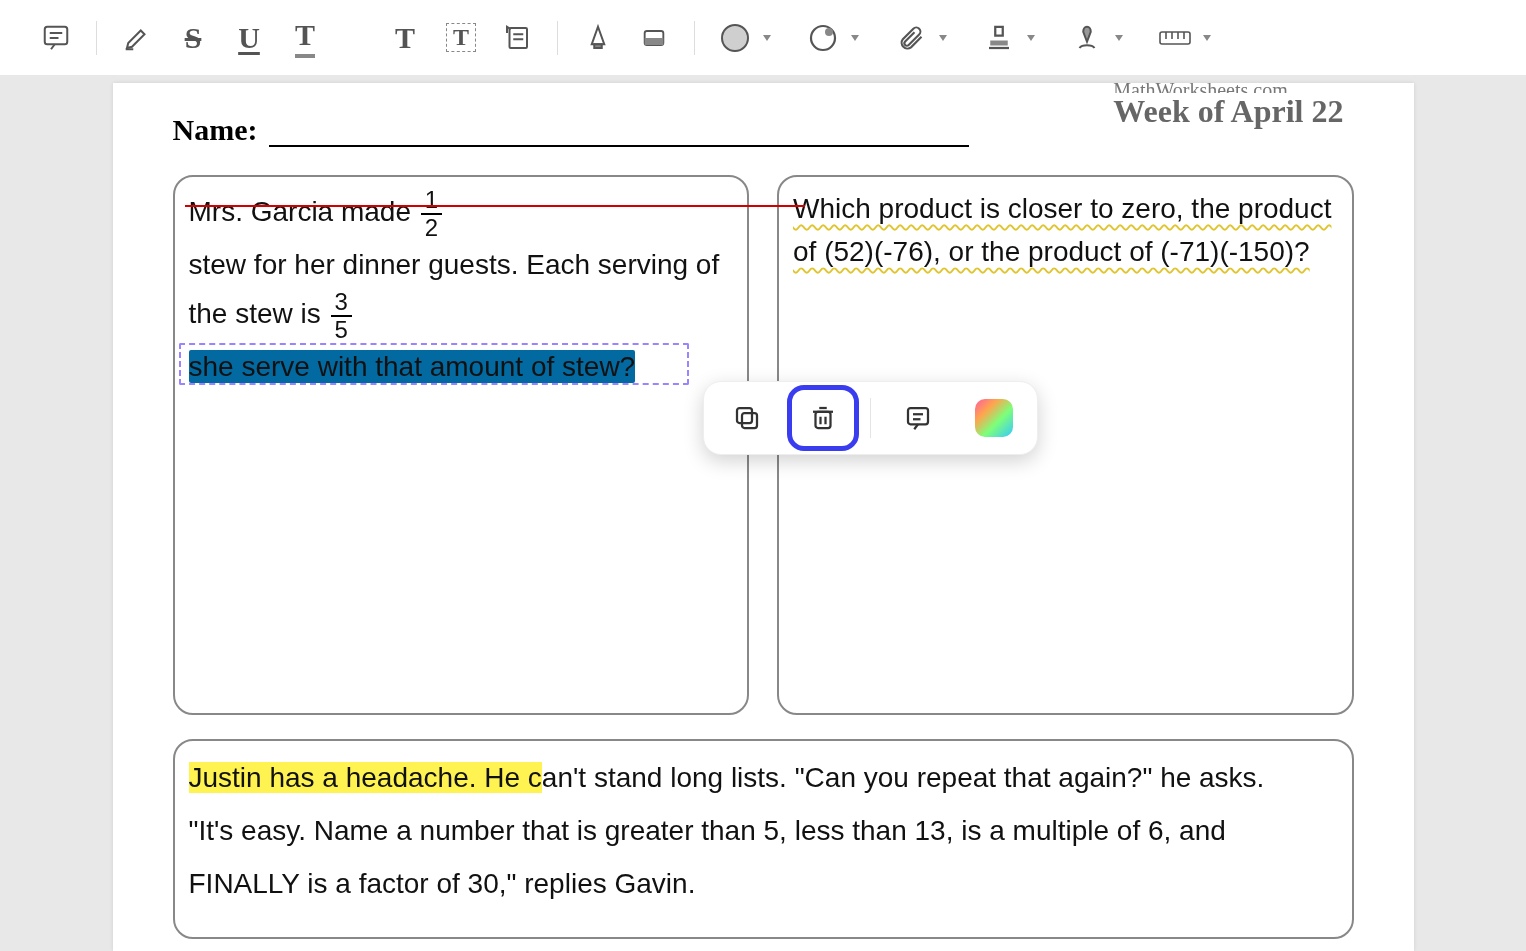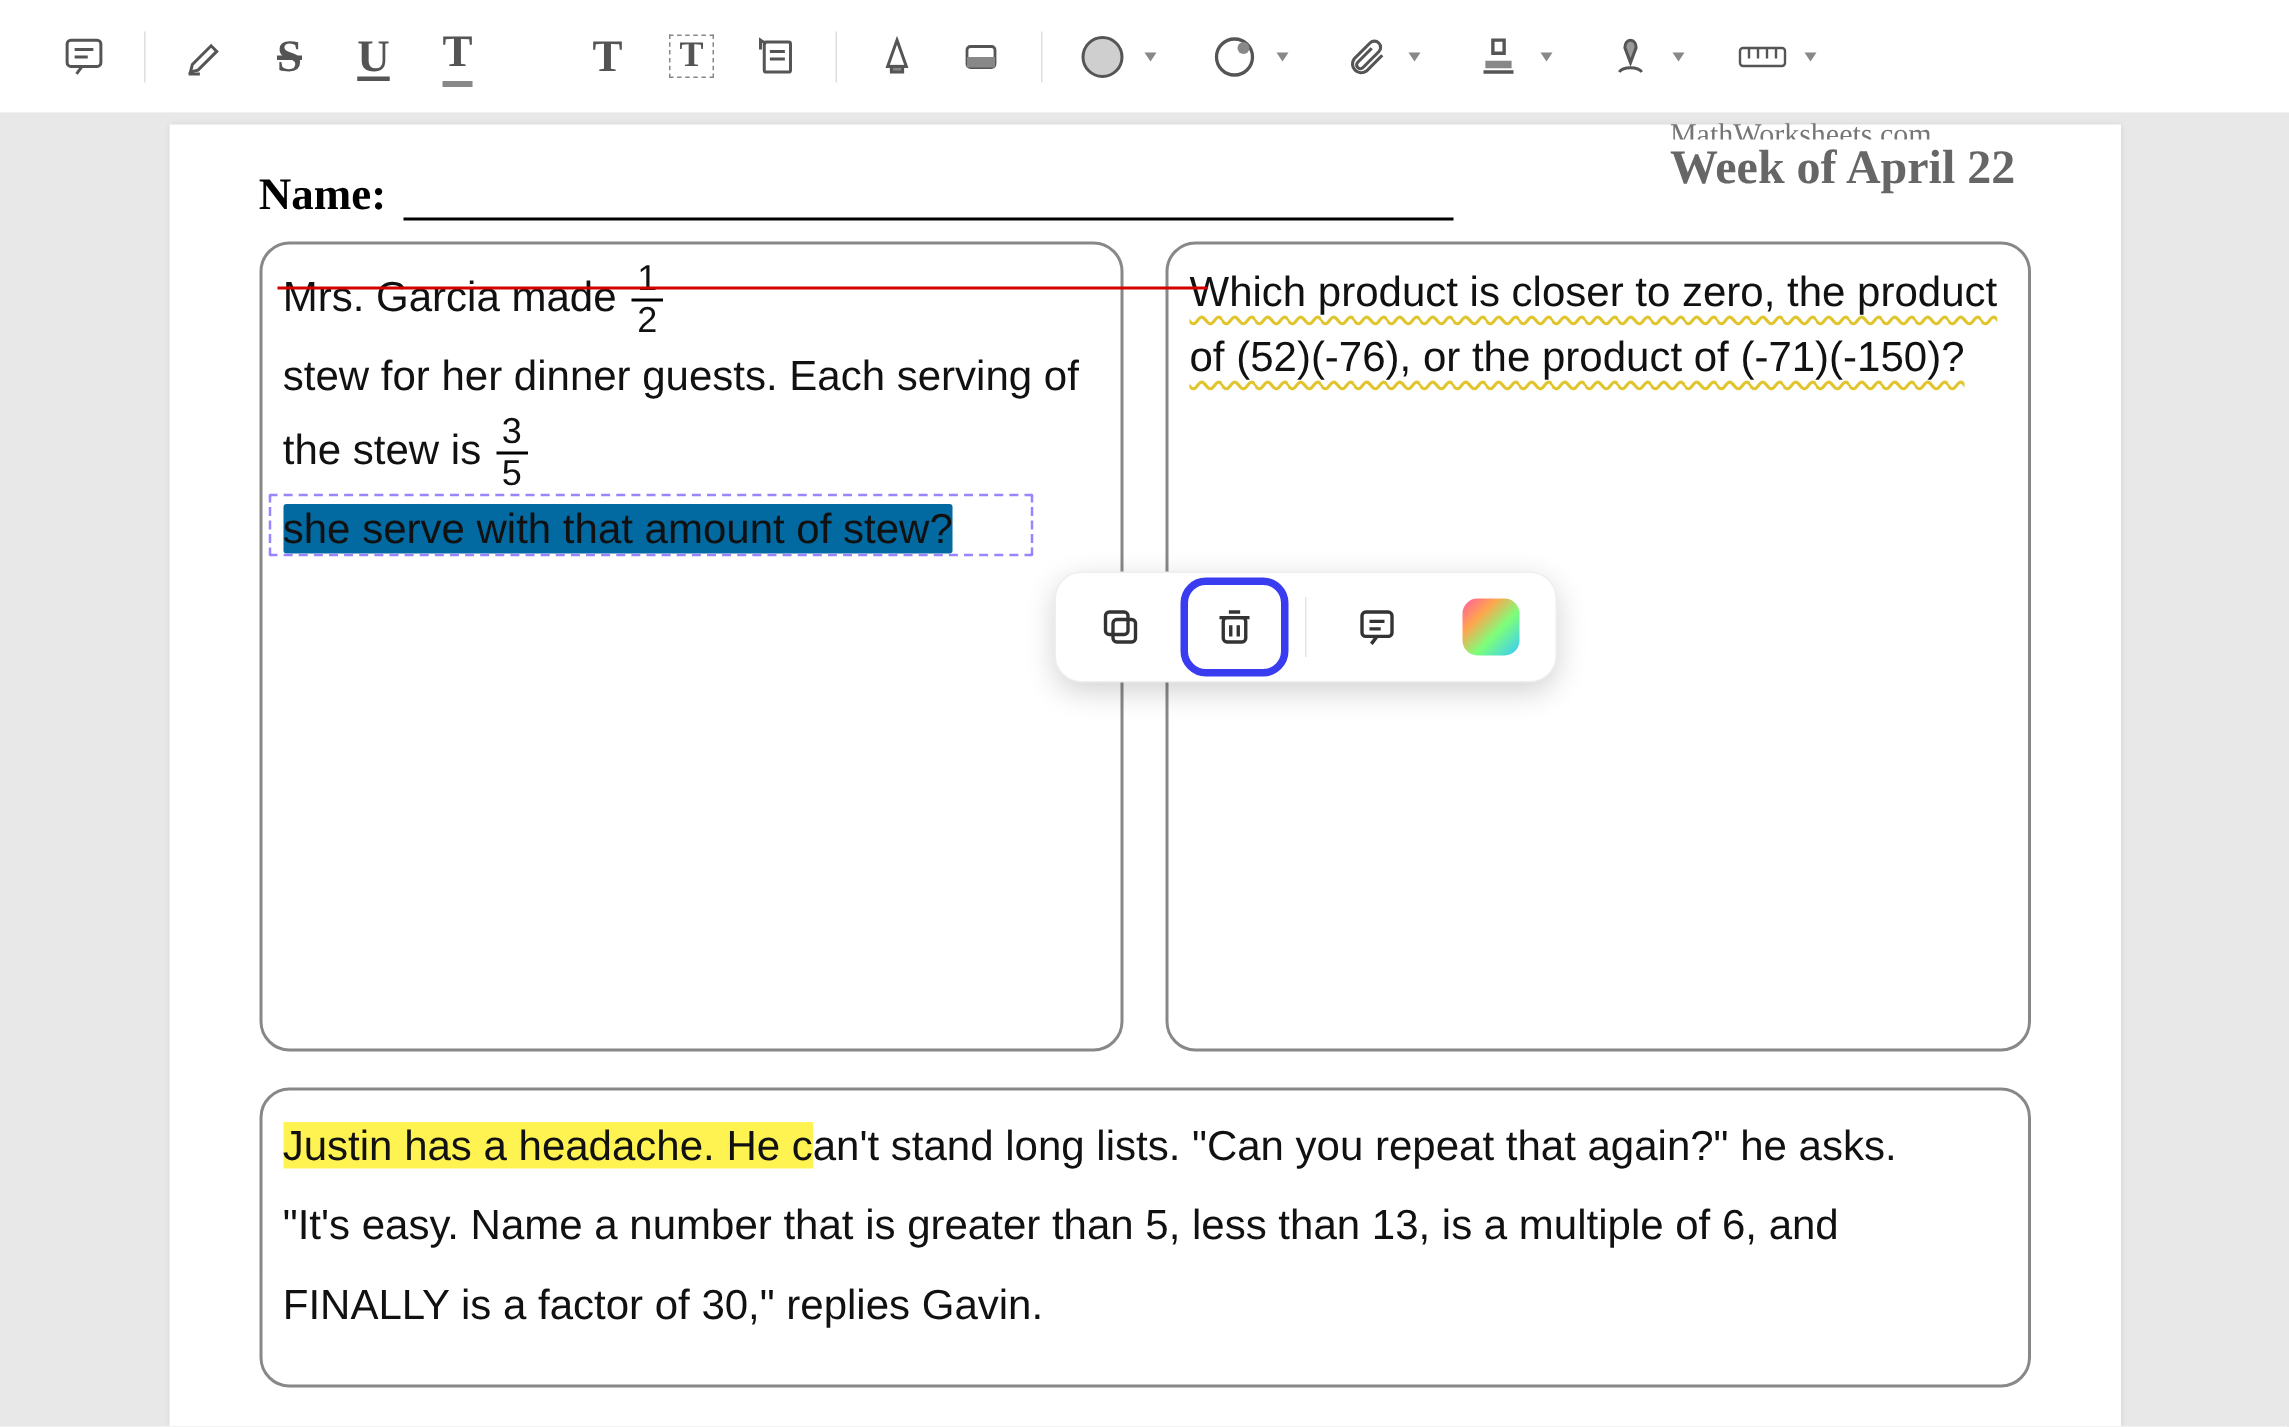--- a/index.html
+++ b/index.html
@@ -94,21 +94,21 @@
   .name-blank {
     flex: 0 0 700px;
     border-bottom: 2px solid #000;
     height: 28px;
     margin-left: 12px;
   }
 
   .row-boxes {
     display: flex;
     gap: 28px;
-    margin-top: 14px;
+    margin-top: 28px;
     border-radius: 11px;
   }
   .wbox {
     flex: 1;
     border: 2px solid #888;
     border-radius: 20px;
     min-height: 540px;
     padding: 10px 14px;
     position: relative;
     font-family: 'Comic Sans MS', 'Segoe Script', cursive, sans-serif;

